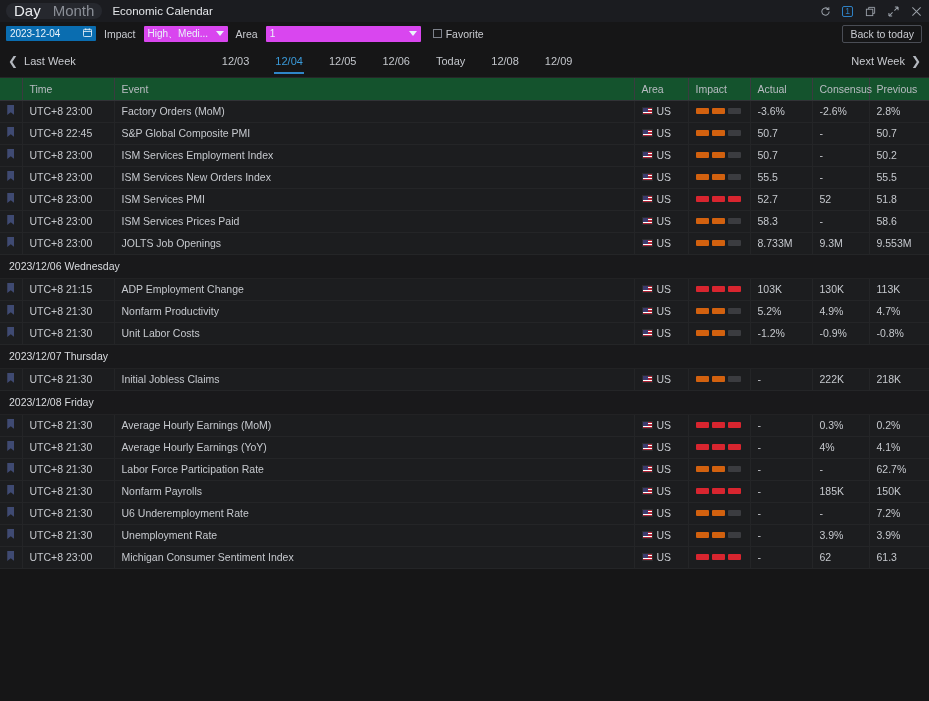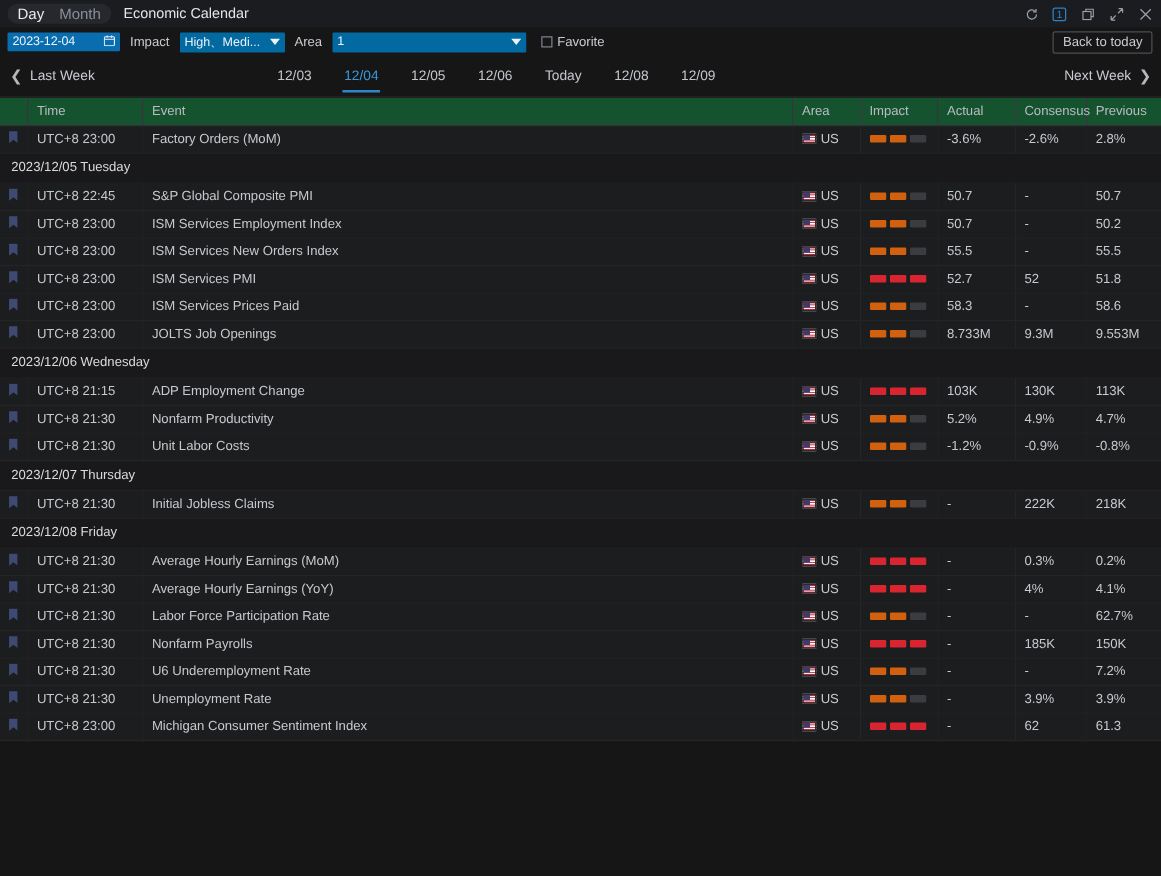--- a/index.html
+++ b/index.html
@@ -21,21 +21,21 @@
     position:relative;
   }
   .viewtabs{
     display:flex; align-items:center;
     background:#26282e;
     border-radius:9px;
     height:16px;
     padding:0 2px;
   }
   .viewtab{
-    font-size:12px; line-height:16px;
+    font-size:15px; line-height:16px;
     padding:0 6px; border-radius:8px;
     color:#8a8e96; cursor:default; white-space:nowrap;
   }
   .viewtab.active{ color:#e9ebee; }
   .app-title{
     margin-left:10px; font-size:11.5px; color:#e3e5e8; white-space:nowrap;
   }
   .win-ctrls{
     position:absolute; right:7px; top:0; height:22px;
     display:flex; align-items:center; gap:11px;
@@ -58,21 +58,21 @@
   }
   .datebox{
     background:#0a6db0; color:#eaf3fa;
     height:15px; width:90px;
     display:flex; align-items:center; justify-content:space-between;
     padding:0 4px; font-size:10px; border-radius:1px;
   }
   .datebox .dtxt{ letter-spacing:-0.1px; }
   .flabel{ font-size:10.5px; color:#c9cbd0; }
   .select{
-    background:#0369a1; color:#eaf3fa; height:16px;
+    background:#d946ef; color:#eaf3fa; height:16px;
     display:flex; align-items:center; justify-content:space-between;
     padding:0 4px; font-size:10px; border-radius:1px; gap:4px;
   }
   .select.impact{ width:84px; }
   .select.area{ width:155px; }
   .caret{ width:0;height:0;border-left:4px solid transparent;border-right:4px solid transparent;border-top:5px solid #eaf3fa; }
   .fav{ display:flex; align-items:center; gap:4px; margin-left:4px; }
   .cbox{ width:9px; height:9px; border:1px solid #7d818a; background:transparent; }
   .fav-label{ font-size:10.5px; color:#c9cbd0; }
   .btt{
@@ -281,23 +281,20 @@
               <div class="impact-bars">
                 <span class="ibar on-med"></span>
                 <span class="ibar on-med"></span>
                 <span class="ibar"></span>
               </div>
             </td>
             <td>-3.6%</td>
             <td>-2.6%</td>
             <td>2.8%</td>
           </tr>
-          <tr class="daygroup">
-            <td colspan="8">2023/12/05 Tuesday</td>
-          </tr>
           <tr class="evrow">
             <td class="star"><span class="bkmk"></span></td>
             <td>UTC+8 22:45</td>
             <td>S&amp;P Global Composite PMI</td>
             <td>
               <div class="flagwrap">
                 <span class="flag"></span>
                 <span>US</span>
               </div>
             </td>

